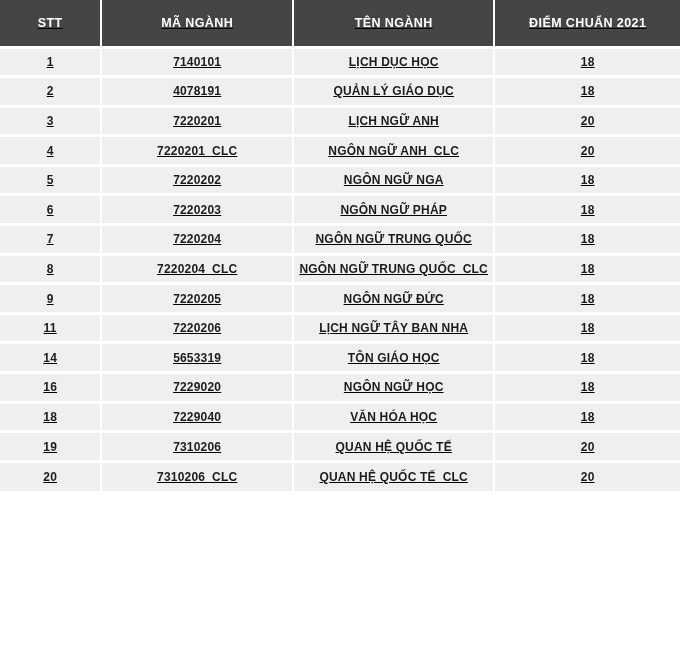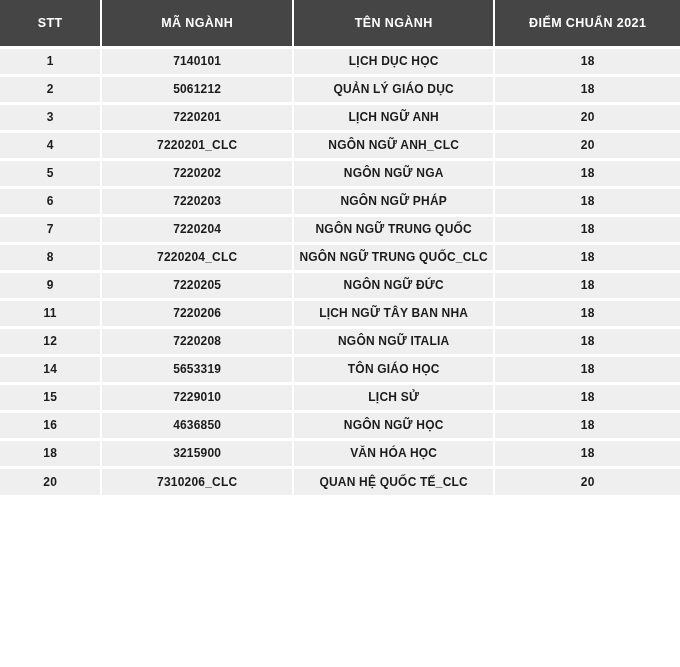--- a/index.html
+++ b/index.html
@@ -21,20 +21,21 @@
     height: 667px;
     overflow: hidden;
     background: var(--divider);
   }
   table.score-table {
     width: 680px;
     height: 491px;
     table-layout: fixed;
     border-collapse: collapse;
     border-style: hidden; 
+    text-decoration: underline;
   }
   table.score-table col.c-stt   { width: 14.9%; }
   table.score-table col.c-code  { width: 28.2%; }
   table.score-table col.c-name  { width: 29.6%; }
   table.score-table col.c-score { width: 27.3%; }
   th, td {
     border-left: 2px solid var(--divider);
     border-right: 2px solid var(--divider);
     border-top: 3px solid var(--divider);
     border-bottom: 3px solid var(--divider);
@@ -82,21 +83,21 @@
     </thead>
     <tbody>
         <tr>
     <td>1</td>
     <td>7140101</td>
     <td>LỊCH DỤC HỌC</td>
     <td>18</td>
   </tr>
         <tr>
     <td>2</td>
-    <td>5061212</td>
+    <td>4078191</td>
     <td>QUẢN LÝ GIÁO DỤC</td>
     <td>18</td>
   </tr>
         <tr>
     <td>3</td>
     <td>7220201</td>
     <td>LỊCH NGỮ ANH</td>
     <td>20</td>
   </tr>
         <tr>
@@ -135,48 +136,42 @@
     <td>NGÔN NGỮ ĐỨC</td>
     <td>18</td>
   </tr>
         <tr>
     <td>11</td>
     <td>7220206</td>
     <td>LỊCH NGỮ TÂY BAN NHA</td>
     <td>18</td>
   </tr>
         <tr>
-    <td>12</td>
-    <td>7220208</td>
-    <td>NGÔN NGỮ ITALIA</td>
-    <td>18</td>
-  </tr>
-        <tr>
     <td>14</td>
     <td>5653319</td>
     <td>TÔN GIÁO HỌC</td>
     <td>18</td>
   </tr>
         <tr>
-    <td>15</td>
-    <td>7229010</td>
-    <td>LỊCH SỬ</td>
-    <td>18</td>
-  </tr>
-        <tr>
     <td>16</td>
-    <td>4636850</td>
+    <td>7229020</td>
     <td>NGÔN NGỮ HỌC</td>
     <td>18</td>
   </tr>
         <tr>
     <td>18</td>
-    <td>3215900</td>
+    <td>7229040</td>
     <td>VĂN HÓA HỌC</td>
     <td>18</td>
+  </tr>
+        <tr>
+    <td>19</td>
+    <td>7310206</td>
+    <td>QUAN HỆ QUỐC TẾ</td>
+    <td>20</td>
   </tr>
         <tr>
     <td>20</td>
     <td>7310206_CLC</td>
     <td>QUAN HỆ QUỐC TẾ_CLC</td>
     <td>20</td>
   </tr>
       </tbody>
   </table>
 </div>

